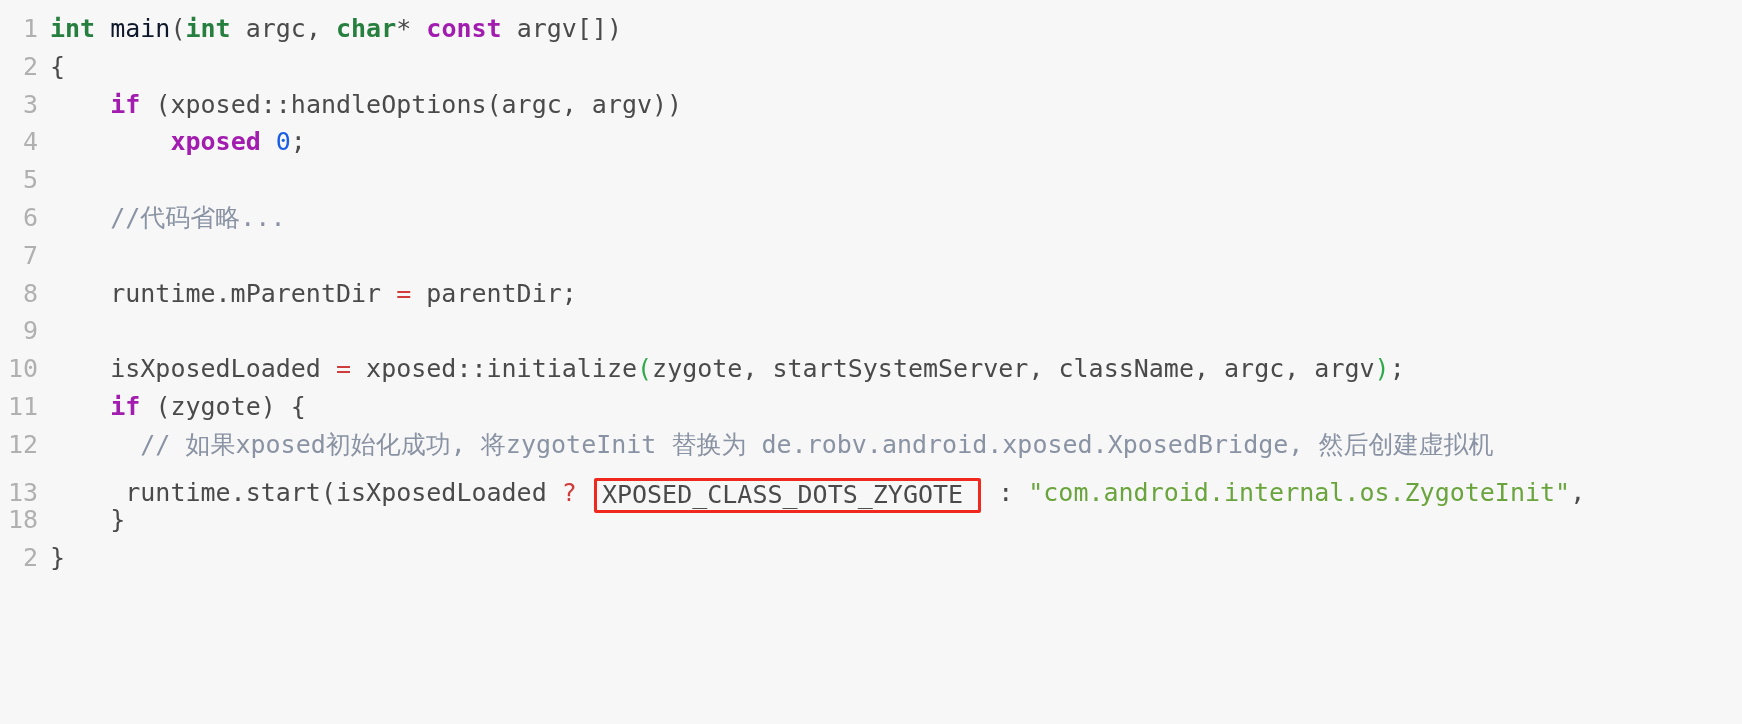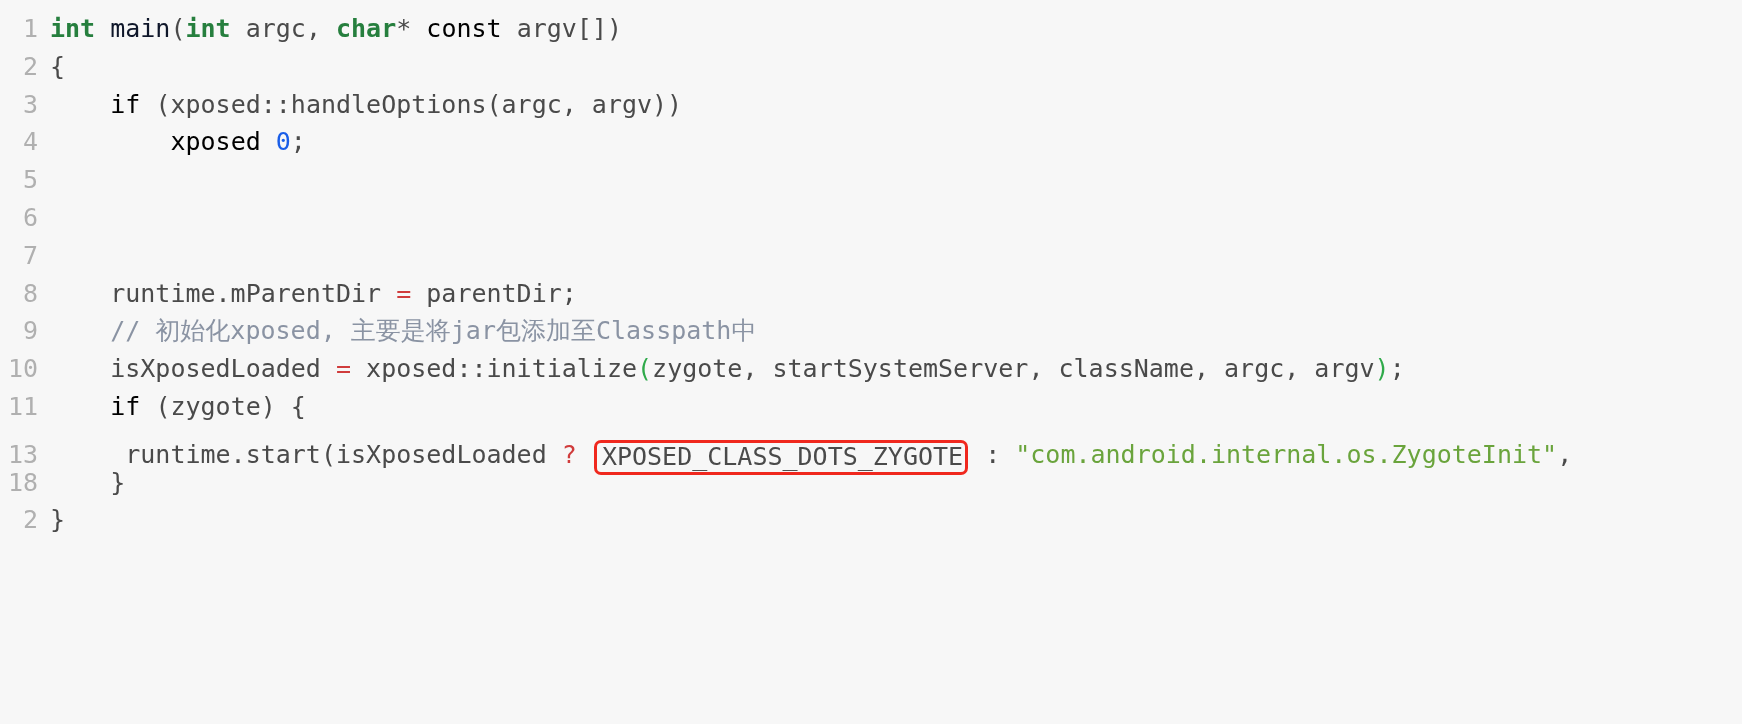--- a/index.html
+++ b/index.html
@@ -43,53 +43,54 @@
   }
   .line-content {
     flex: 1;
     color: #4a4a4a;
     font-family: "DejaVu Sans Mono", "Liberation Mono", monospace;
     white-space: pre;
     position: relative;
   }
   .tok { white-space: pre; }
   .t-plain   { color: #4a4a4a; }
-  .t-keyword { color: #000000; }
+  .t-keyword { color: #a21caf; font-weight: bold; }
   .t-type    { color: #267f3e; font-weight: bold; }
   .t-func    { color: #0f172a; }
   .t-number  { color: #1a5ee8; }
   .t-comment { color: #8a93a3; }
   .t-string  { color: #6aa43c; }
   .t-op      { color: #d03c3c; }
   .t-paren   { color: #2faa4a; }
   .t-boxed   { color: #4a4a4a; }
 
   .hl-box {
     display: inline-block;
     border: 3px solid #f0281e;
-    border-radius: 7px;
-    padding: 1px 2px 2px 5px;
+    border-radius: 2px;
+    padding: 1px 15px 2px 5px;
     line-height: 1.05;
     margin: 12px 2px;
     position: relative;
     top: 2px;
     box-sizing: border-box;
   }
 </style>
 </head>
 <body>
 
 <div id="code-block" style="background: rgb(247, 247, 247);">
     <div class="code-line"><div class="gutter">1</div><div class="line-content"><span class="tok t-type">int</span><span class="tok t-plain"> </span><span class="tok t-func">main</span><span class="tok t-plain">(</span><span class="tok t-type">int</span><span class="tok t-plain"> argc, </span><span class="tok t-type">char</span><span class="tok t-plain">* </span><span class="tok t-keyword">const</span><span class="tok t-plain"> argv[])</span></div></div>
     <div class="code-line"><div class="gutter">2</div><div class="line-content"><span class="tok t-plain">{</span></div></div>
     <div class="code-line"><div class="gutter">3</div><div class="line-content"><span class="tok t-plain">    </span><span class="tok t-keyword">if</span><span class="tok t-plain"> (xposed::handleOptions(argc, argv))</span></div></div>
     <div class="code-line"><div class="gutter">4</div><div class="line-content"><span class="tok t-plain">        </span><span class="tok t-keyword">xposed</span><span class="tok t-plain"> </span><span class="tok t-number">0</span><span class="tok t-plain">;</span></div></div>
     <div class="code-line"><div class="gutter">5</div><div class="line-content"></div></div>
-    <div class="code-line"><div class="gutter">6</div><div class="line-content"><span class="tok t-plain">    </span></div></div>
+    <div class="code-line"><div class="gutter">6</div><div class="line-content"><span class="tok t-plain">    </span><span class="tok t-comment">//代码省略...</span></div></div>
     <div class="code-line"><div class="gutter">7</div><div class="line-content"></div></div>
     <div class="code-line"><div class="gutter">8</div><div class="line-content"><span class="tok t-plain">    runtime.mParentDir </span><span class="tok t-op">=</span><span class="tok t-plain"> parentDir;</span></div></div>
-    <div class="code-line"><div class="gutter">9</div><div class="line-content"><span class="tok t-plain">    </span><span class="tok t-comment">// 初始化xposed, 主要是将jar包添加至Classpath中</span></div></div>
+    <div class="code-line"><div class="gutter">9</div><div class="line-content"><span class="tok t-plain">    </span></div></div>
     <div class="code-line"><div class="gutter">10</div><div class="line-content"><span class="tok t-plain">    isXposedLoaded </span><span class="tok t-op">=</span><span class="tok t-plain"> xposed::initialize</span><span class="tok t-paren">(</span><span class="tok t-plain">zygote, startSystemServer, className, argc, argv</span><span class="tok t-paren">)</span><span class="tok t-plain">;</span></div></div>
     <div class="code-line"><div class="gutter">11</div><div class="line-content"><span class="tok t-plain">    </span><span class="tok t-keyword">if</span><span class="tok t-plain"> (zygote) {</span></div></div>
+    <div class="code-line"><div class="gutter">12</div><div class="line-content"><span class="tok t-comment">      // 如果xposed初始化成功, 将zygoteInit 替换为 de.robv.android.xposed.XposedBridge, 然后创建虚拟机</span></div></div>
     <div class="code-line"><div class="gutter">13</div><div class="line-content"><span class="tok t-plain">     runtime.start(isXposedLoaded </span><span class="tok t-op">?</span><span class="tok t-plain"> </span><span class="tok t-boxed hl-box" style="border-color: rgb(240, 40, 30);">XPOSED_CLASS_DOTS_ZYGOTE</span><span class="tok t-plain"> : </span><span class="tok t-string">"com.android.internal.os.ZygoteInit"</span><span class="tok t-plain">,</span></div></div>
     <div class="code-line"><div class="gutter">18</div><div class="line-content"><span class="tok t-plain">    }</span></div></div>
     <div class="code-line"><div class="gutter">2</div><div class="line-content"><span class="tok t-plain">}</span></div></div>
   </div>
 
 </body></html>

